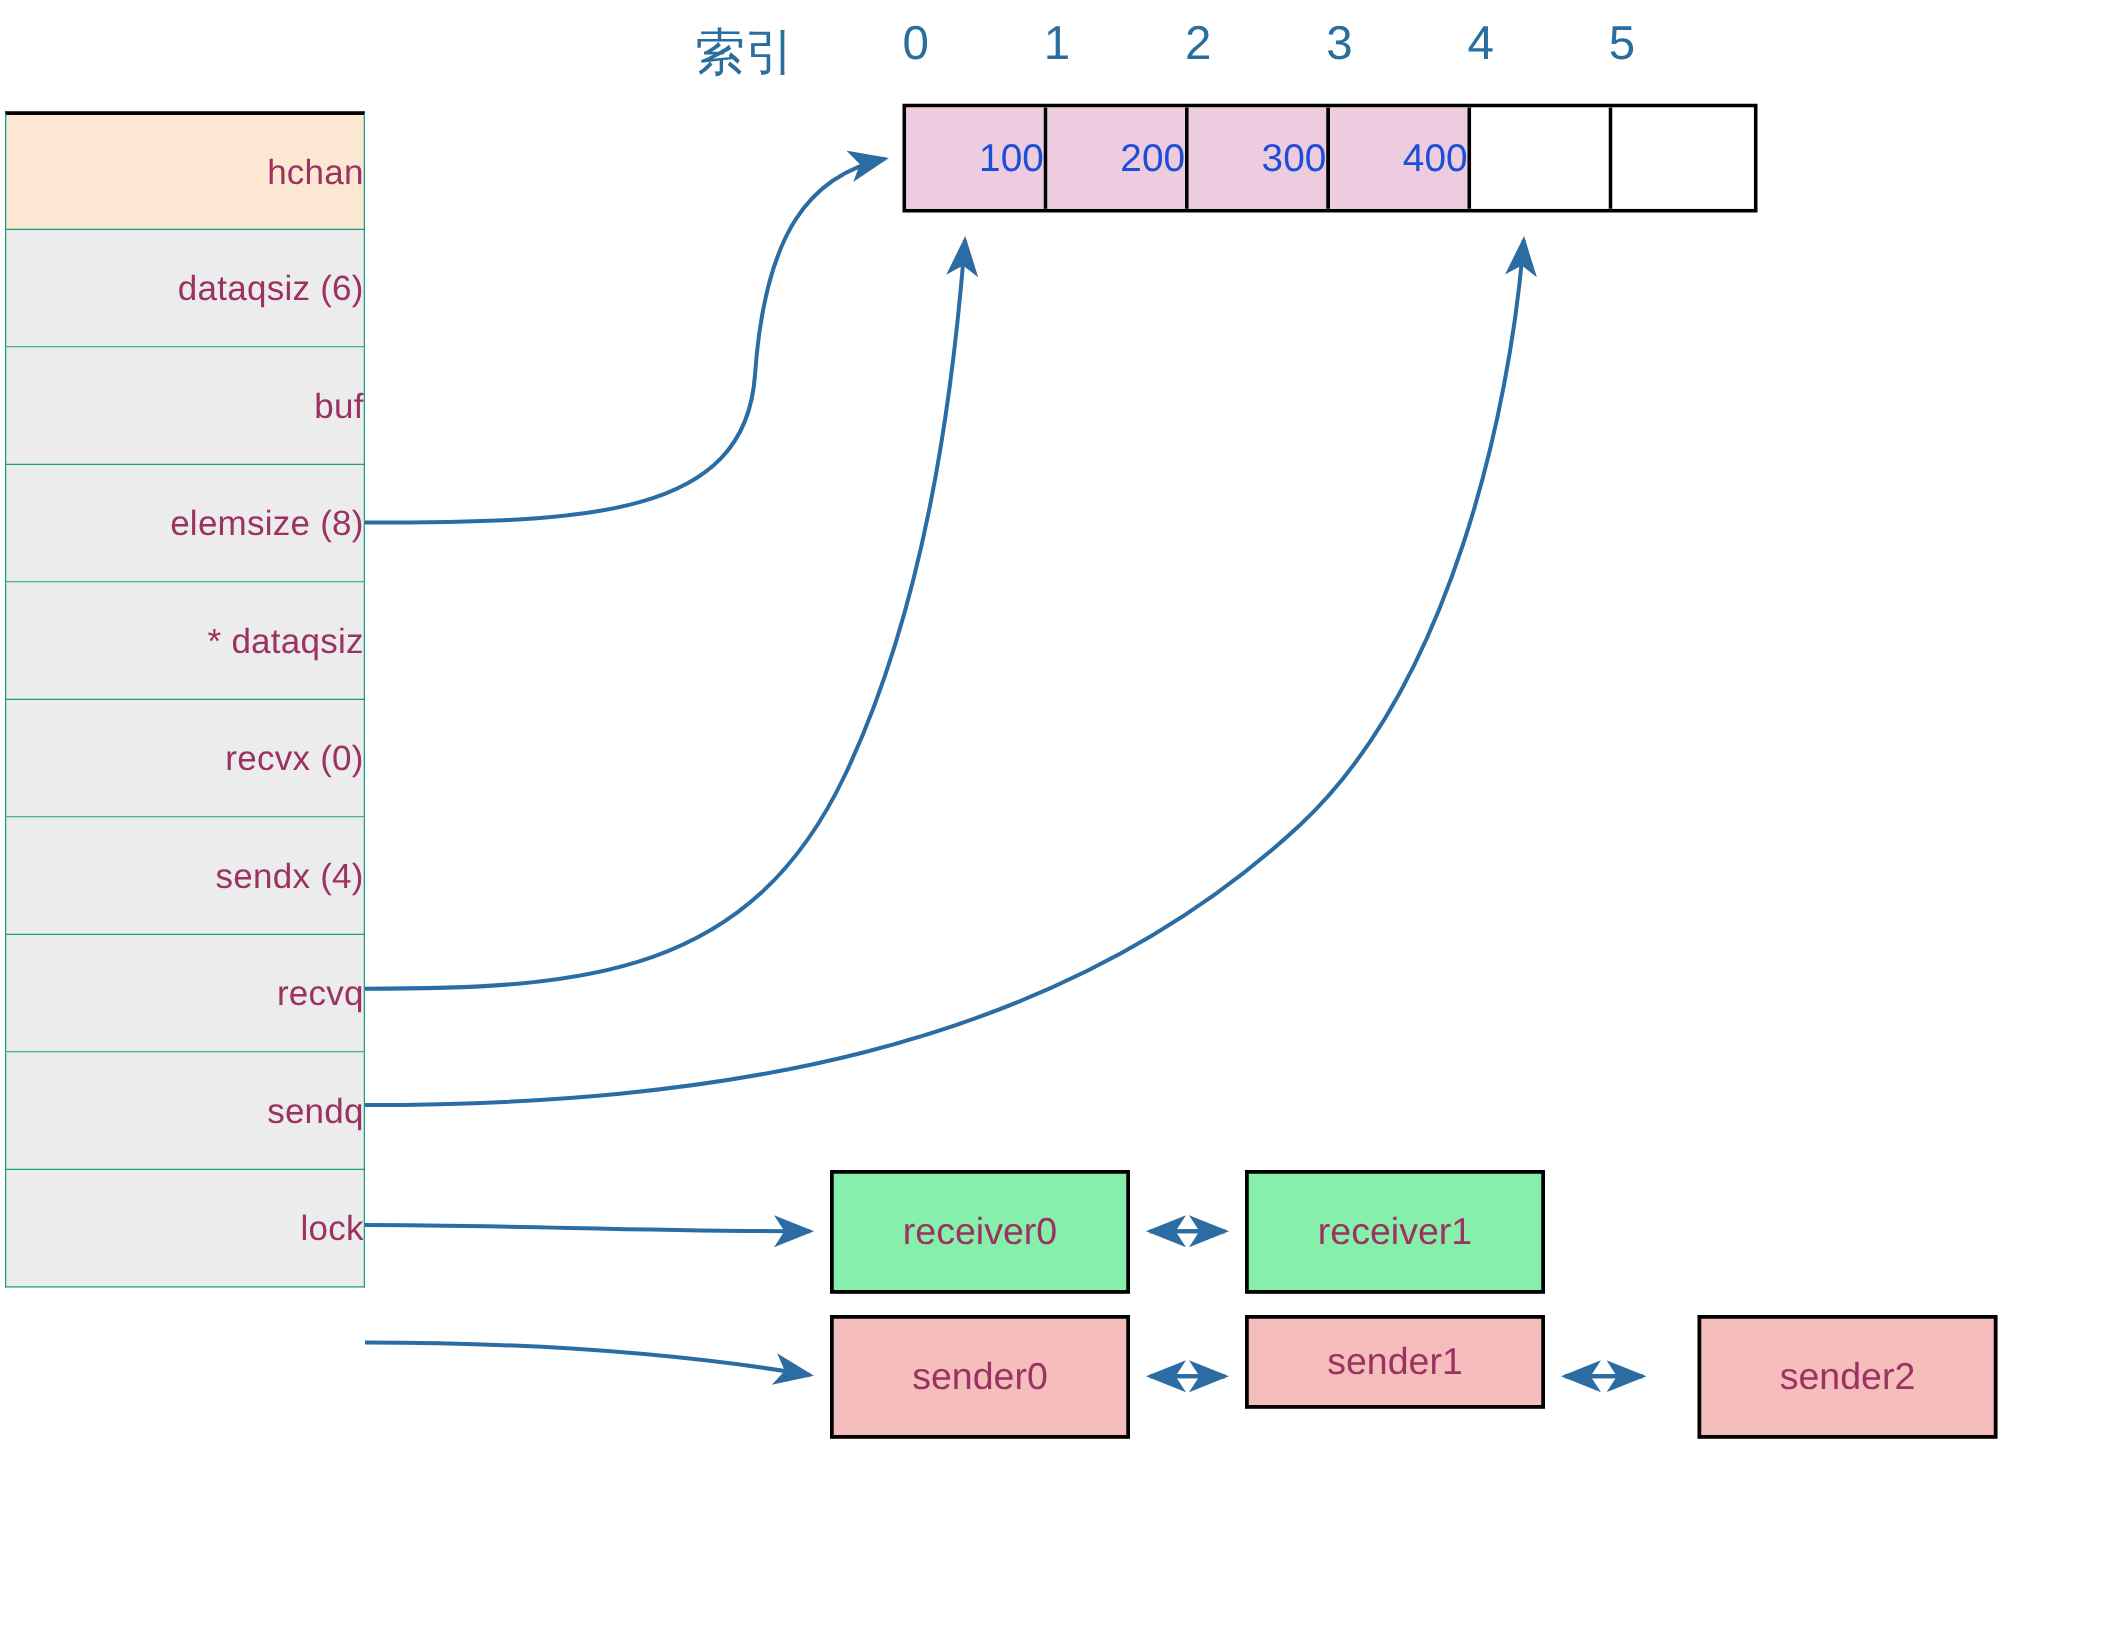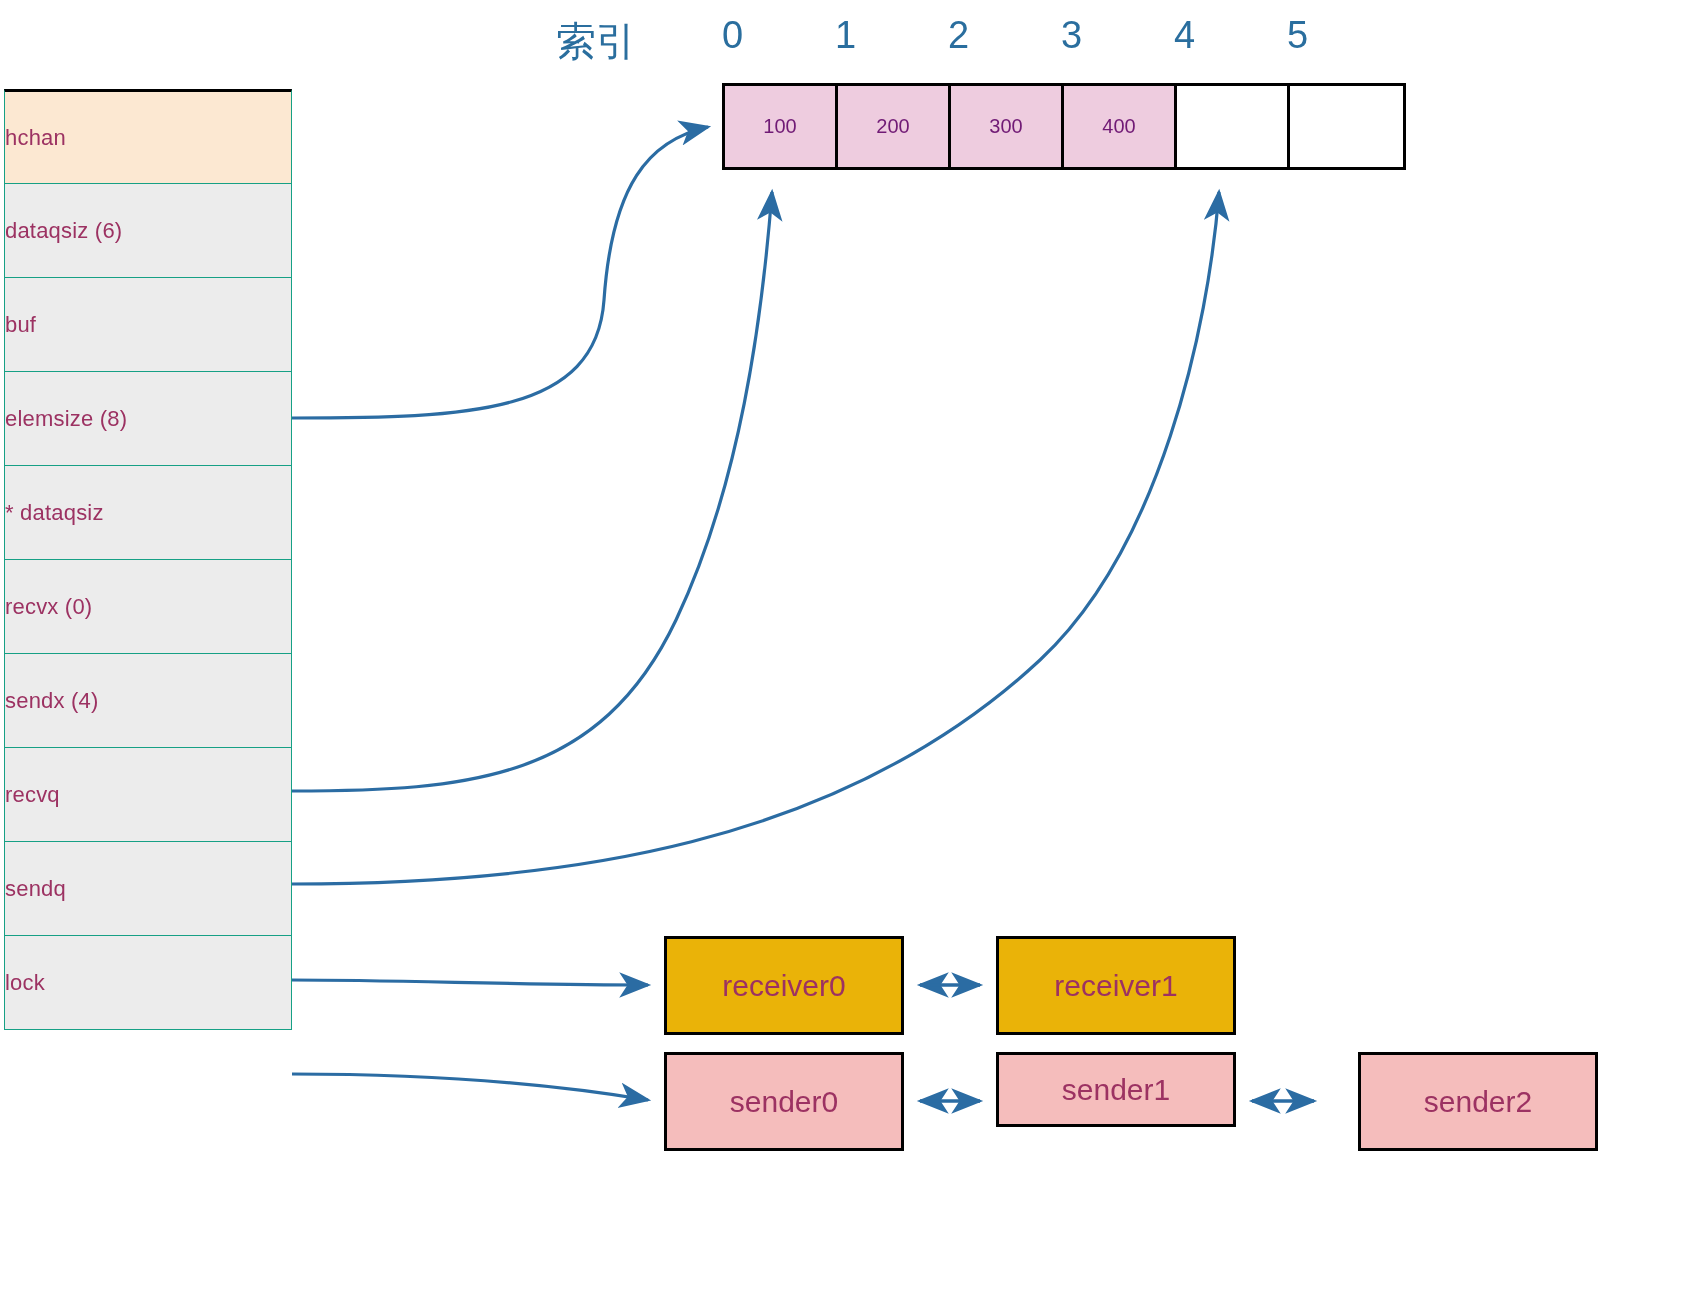--- a/index.html
+++ b/index.html
@@ -11,22 +11,22 @@
   #stage{position:absolute;left:0;top:0;width:1696px;height:1314px;}
 
   
   .hchan-table{
     position:absolute;left:4px;top:89px;width:288px;
     box-sizing:border-box;
   }
   .hchan-row{
     box-sizing:border-box;
     height:94px;
-    display:flex;align-items:center;justify-content:flex-start;
-    font-size:22px;
+    display:flex;align-items:center;justify-content:flex-end;
+    font-size:28px;
     color:#9c3262;
     background:#ececec;
     border:1px solid #16a085;
     border-top:none;
     letter-spacing:.2px;
   }
   .hchan-row.header{
     background:#fce8d2;
     border:1px solid #16a085;
     border-top:3px solid #000000;
@@ -46,37 +46,37 @@
   .buffer{
     position:absolute;left:722px;top:83px;
     height:87px;
     display:flex;
     box-sizing:border-box;
     border:3px solid #000000;
   }
   .buf-cell{
     box-sizing:border-box;
     width:113px;height:100%;
-    display:flex;align-items:center;justify-content:center;
-    font-size:20px;color:#701a75;
+    display:flex;align-items:center;justify-content:flex-end;
+    font-size:31px;color:#1d4ed8;
     border-right:3px solid #000;
     background:#ffffff;
   }
   .buf-cell:last-child{border-right:none;}
   .buf-cell.filled{background:#eeccdf;}
 
   
   .node{
     position:absolute;
     box-sizing:border-box;
     border:3px solid #000000;
     display:flex;align-items:center;justify-content:center;
     font-size:30px;color:#9c3262;
   }
-  .node.recv{background:#eab308;}
+  .node.recv{background:#86efac;}
   .node.send{background:#f5bdbc;}
 
   
   #wires{position:absolute;left:0;top:0;width:1696px;height:1314px;pointer-events:none;}
 </style>
 </head>
 <body>
 
 <div id="stage">
 

